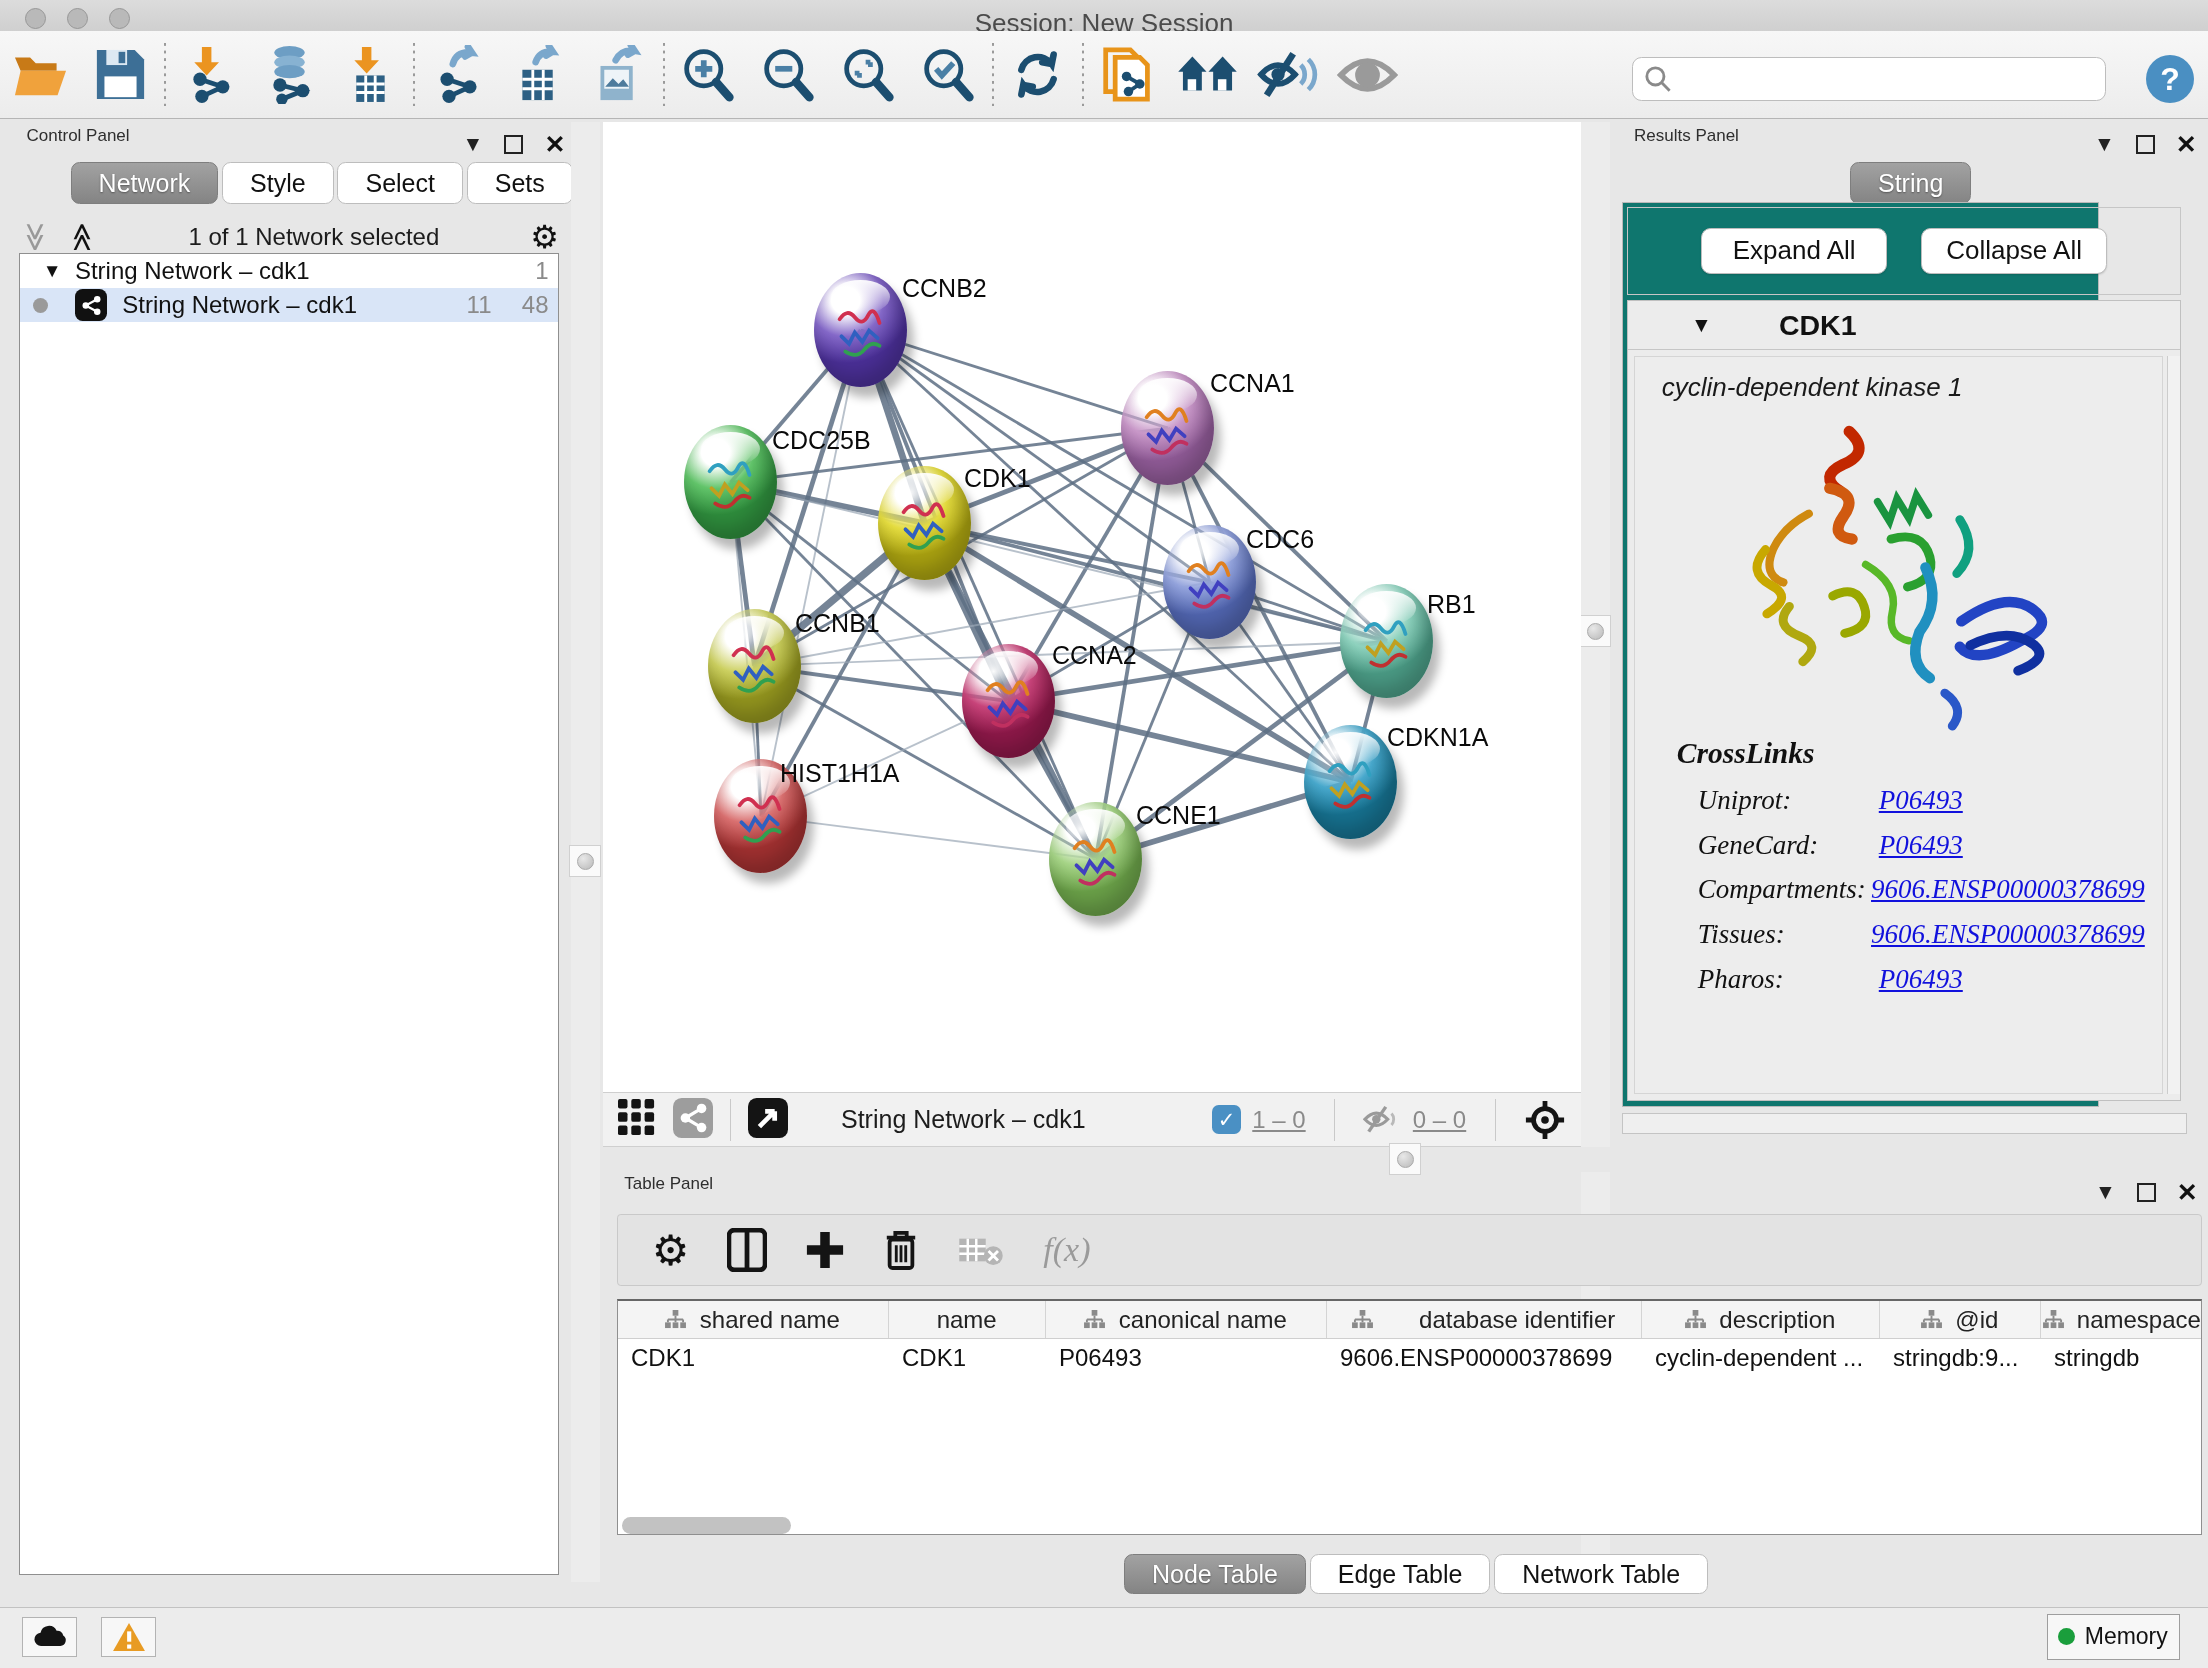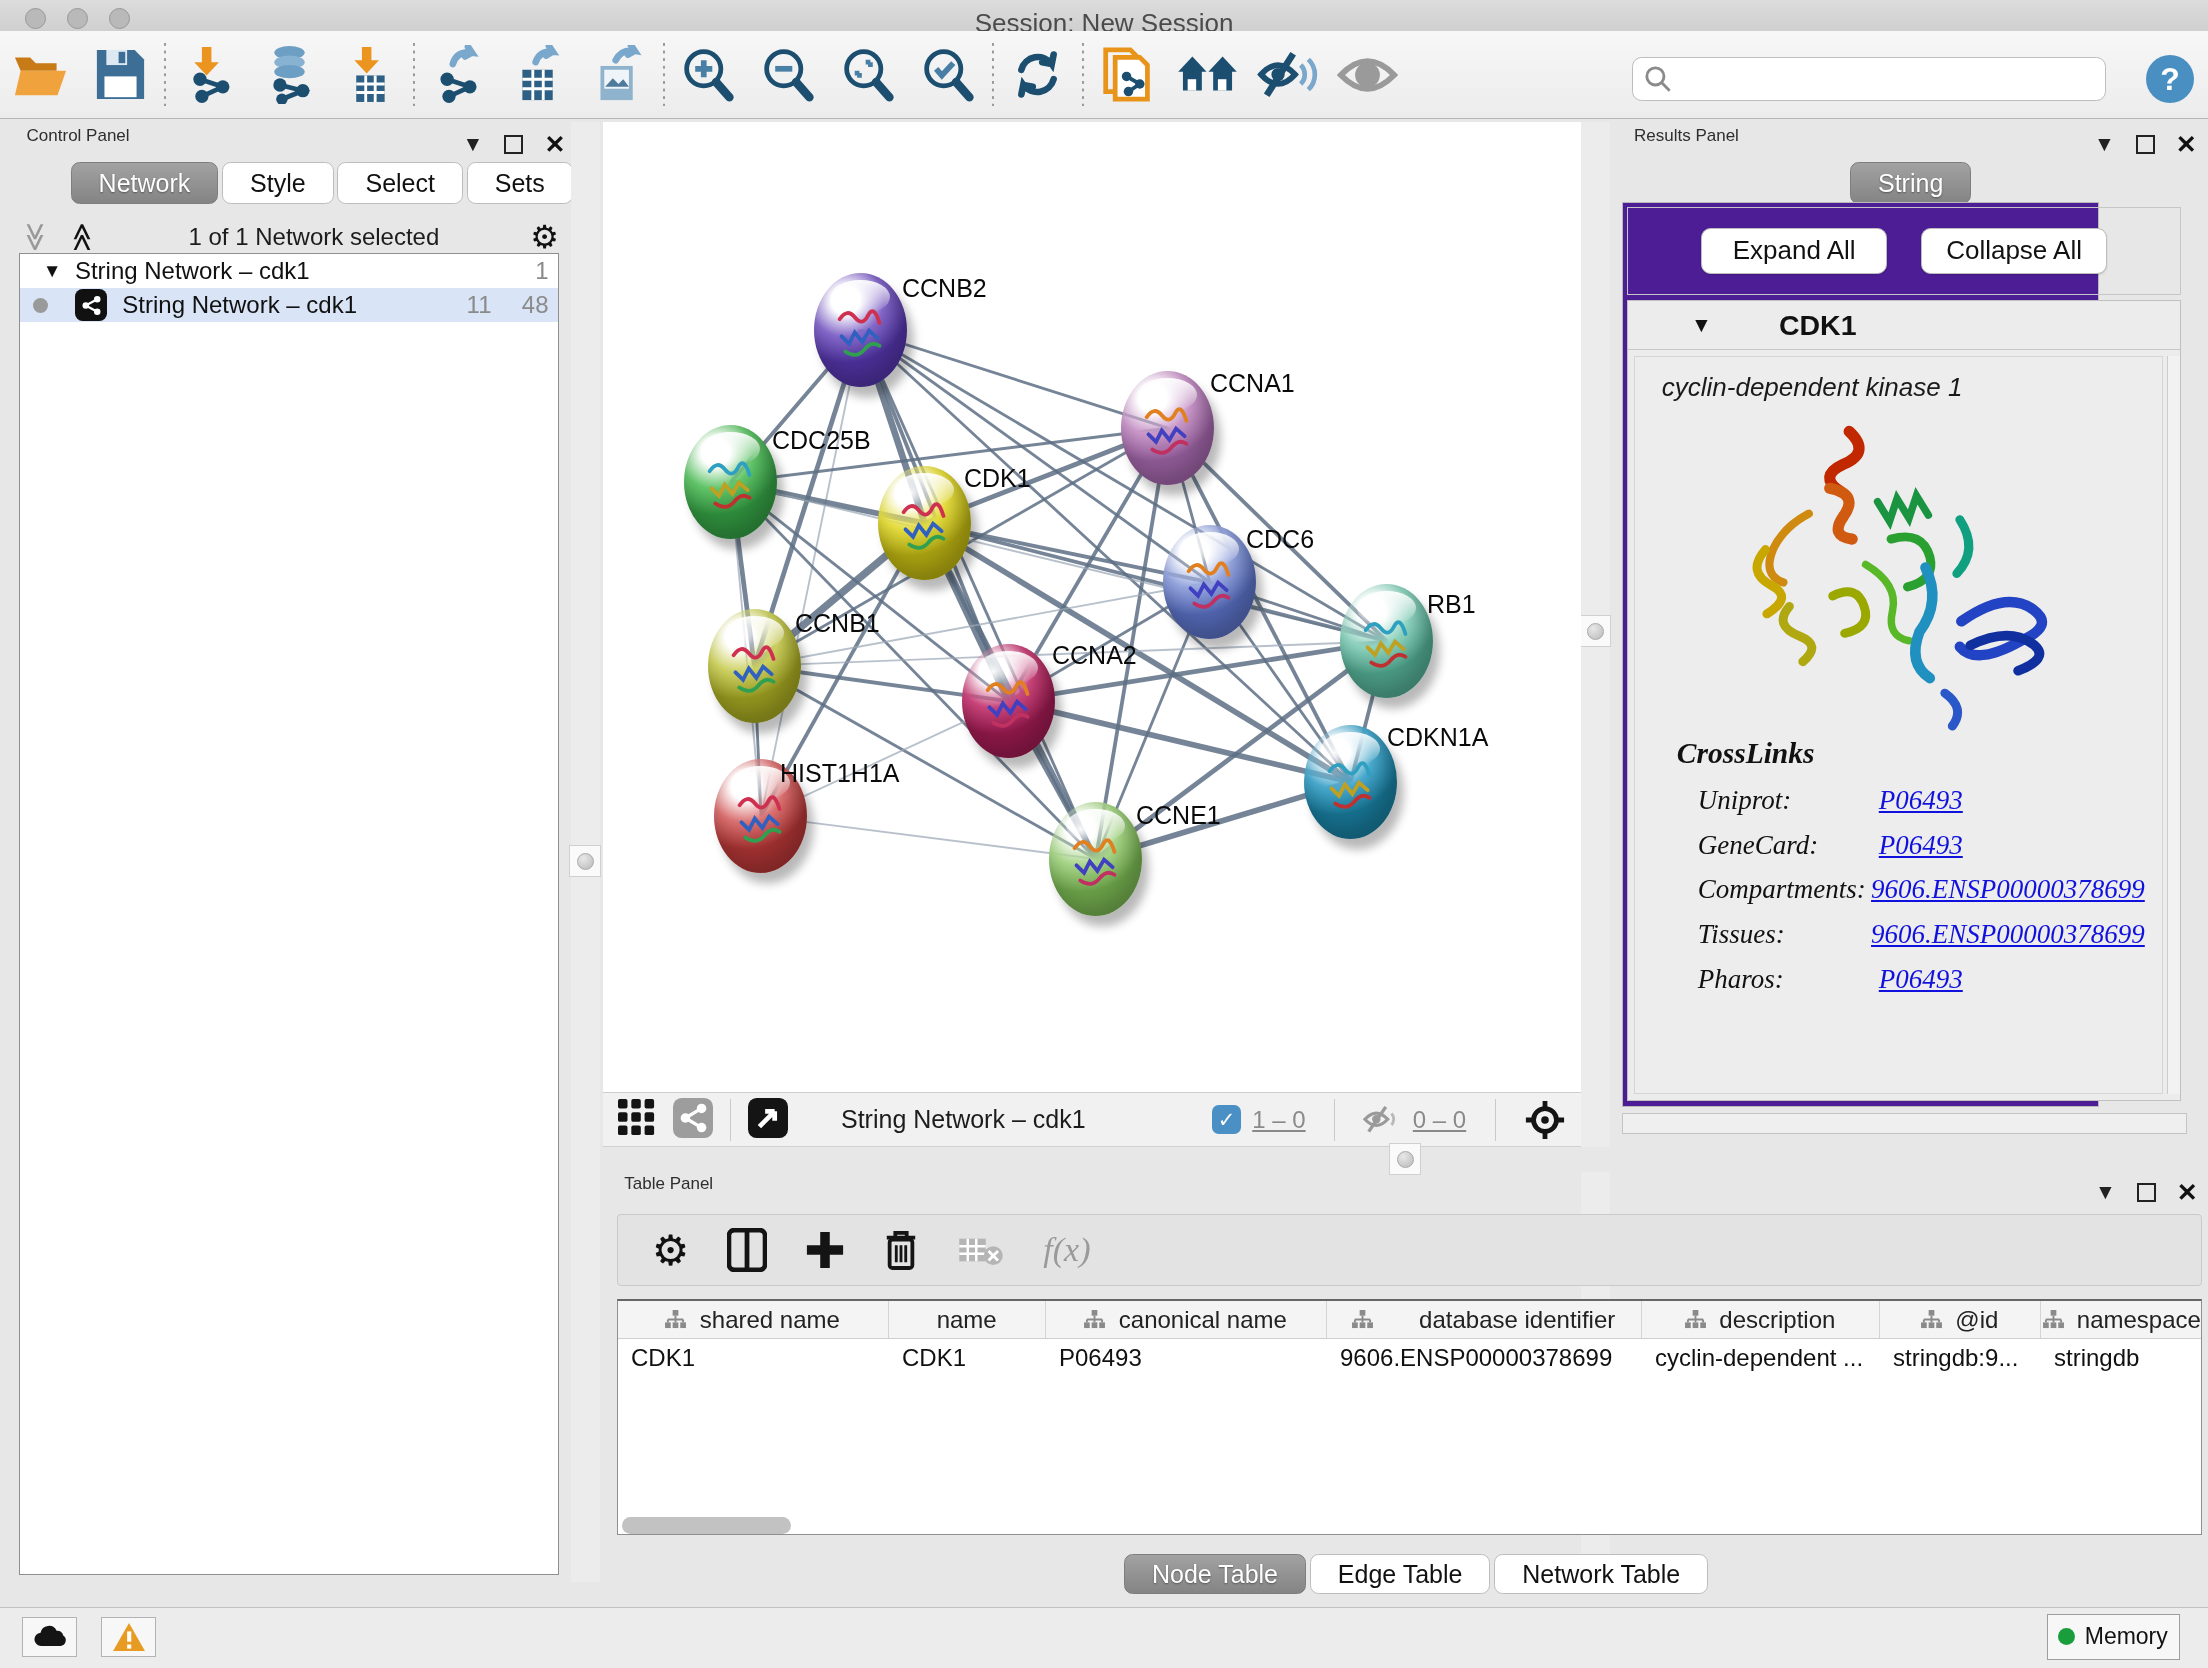--- a/index.html
+++ b/index.html
@@ -71,21 +71,21 @@
     border-top:1px solid #cfcfcf; border-bottom:1px solid #cfcfcf; display:flex; align-items:center; }
   .nt-sep { width:1px; height:42px; background:#c9c9c9; margin:0 17px; }
   .nt-title { font-size:25px; color:#1c1c1c; margin-left:53px; }
   .nt-right { margin-left:auto; display:flex; align-items:center; gap:11.4px; padding-right:15px; }
   .nt-num { font-size:24px; color:#8a8a8a;text-decoration:underline; }
   .chkbox { width:28.5px; height:28.5px; border-radius:6.7px; background:#4a90c4; color:#fff; font-size:21px; display:flex; align-items:center; justify-content:center; }
 
   
   .results-panel { position:absolute; left:1609px; top:122px; width:592px; height:1460px; }
   .rp-tab { position:absolute; left:241px; top:40px; }
-  .rp-outer { position:absolute; left:13.3px; top:80px; width:477px; height:905px; background:#4c1d95; border:1.9px solid #b9b9b9; }
+  .rp-outer { position:absolute; left:13.3px; top:80px; width:477px; height:905px; background:#0f766e; border:1.9px solid #b9b9b9; }
   .rp-btnbox { position:absolute; left:3.8px; top:3.8px; width:554px; height:88px; border:1.9px solid #c6c6c6; display:flex; align-items:center; justify-content:center; gap:34px; }
   .rp-btn { min-width:186px; height:46px; background:#fff; border:1px solid #bdbdbd; border-radius:9.5px;
     font-size:26px; color:#111; display:flex; align-items:center; justify-content:center; padding:0 19px; box-shadow:0 1px 1.9px rgba(0,0,0,.15); }
   .rp-section { position:absolute; left:3.8px; top:97px; width:554px; height:801px; border:1.9px solid #c0c0c0; background:#ececec; }
   .rp-sec-head { height:49px; display:flex; align-items:center; border-bottom:1.9px solid #c6c6c6; }
   .rp-caret { font-size:21px; color:#111; margin-left:63px; }
   .rp-gene { font-size:28.5px; font-weight:bold; color:#111; margin-left:67px; }
   .rp-content { position:absolute; left:5.7px; top:55px; width:529px; height:738px; background:#ededed; border:1px solid #d5d5d5; overflow:hidden;font-style:italic; }
   .rp-scroll { position:absolute; right:0; top:55px; width:13.3px; height:738px; background:#f2f2f2; border-left:1px solid #ccc; }
   .rp-desc { font-size:26px; color:#1a1a1a; margin:15px 0 0 27px; }

